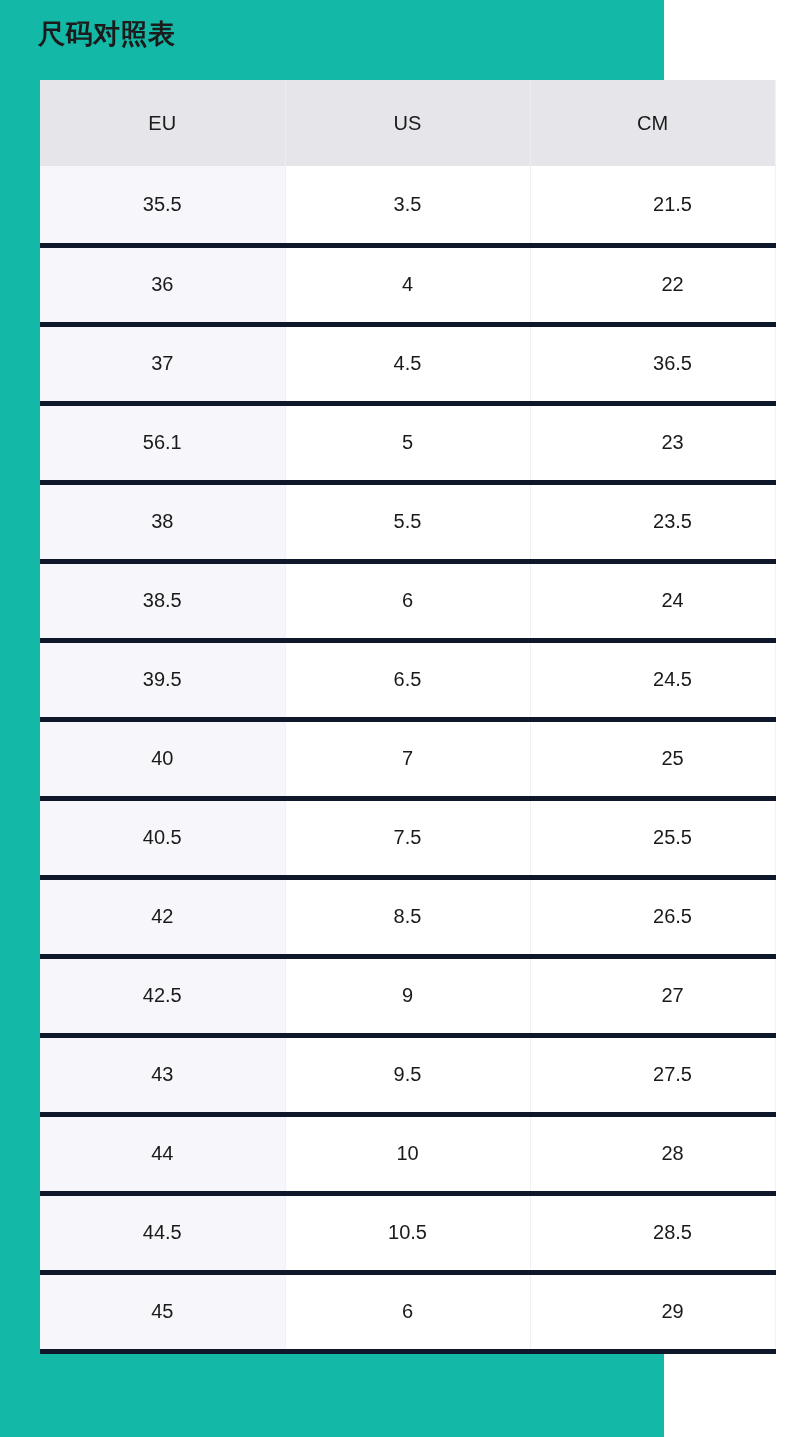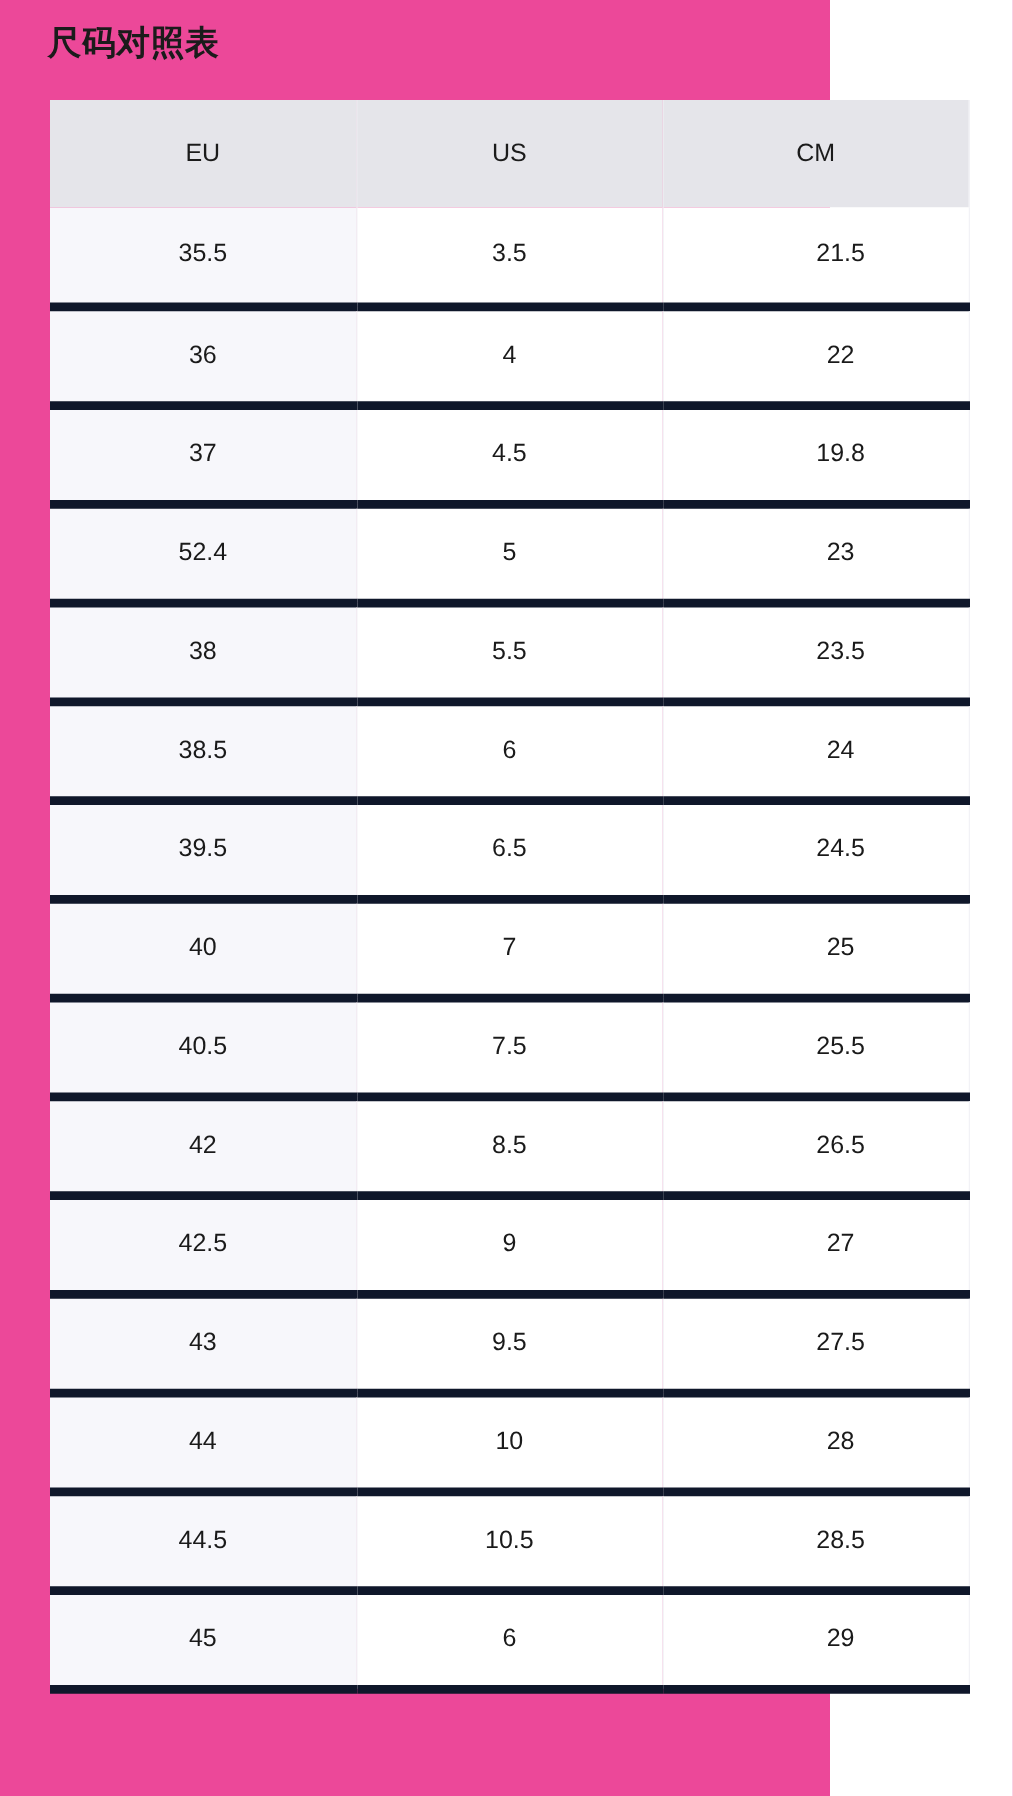--- a/index.html
+++ b/index.html
@@ -12,21 +12,21 @@
     height: 1437px;
     overflow: hidden;
     font-family: "Liberation Sans", "DejaVu Sans", sans-serif;
     -webkit-font-smoothing: antialiased;
   }
 
   .page {
     position: relative;
     width: 664px;
     height: 1437px;
-    background: #ec4899;
+    background: #14b8a6;
     box-sizing: border-box;
   }
 
   .page-title {
     position: absolute;
     left: 38px;
     top: 14px;
     font-size: 27px;
     line-height: 40px;
     font-weight: 700;
@@ -71,21 +71,21 @@
 
   table.size-table tbody td {
     height: 79px;
     font-size: 20px;
     font-weight: 400;
     color: #1a1a1a;
     text-align: center;
     vertical-align: middle;
     padding: 0;
     background: #ffffff;
-    border-bottom: 7px solid #0f172a;
+    border-bottom: 5px solid #0f172a;
     border-right: 1px solid #f1f1f5;
     box-sizing: border-box;
   }
   table.size-table tbody td:last-child {
     border-right: none;
     padding-left: 40px;
   }
 
   table.size-table tbody td.cell-eu {
     background: #f7f7fb;
@@ -119,24 +119,24 @@
             <td class="cell-cm">21.5</td>
           </tr>
           <tr>
             <td class="cell-eu">36</td>
             <td class="cell-us">4</td>
             <td class="cell-cm">22</td>
           </tr>
           <tr>
             <td class="cell-eu">37</td>
             <td class="cell-us">4.5</td>
-            <td class="cell-cm">19.8</td>
+            <td class="cell-cm">36.5</td>
           </tr>
           <tr>
-            <td class="cell-eu">52.4</td>
+            <td class="cell-eu">56.1</td>
             <td class="cell-us">5</td>
             <td class="cell-cm">23</td>
           </tr>
           <tr>
             <td class="cell-eu">38</td>
             <td class="cell-us">5.5</td>
             <td class="cell-cm">23.5</td>
           </tr>
           <tr>
             <td class="cell-eu">38.5</td>

